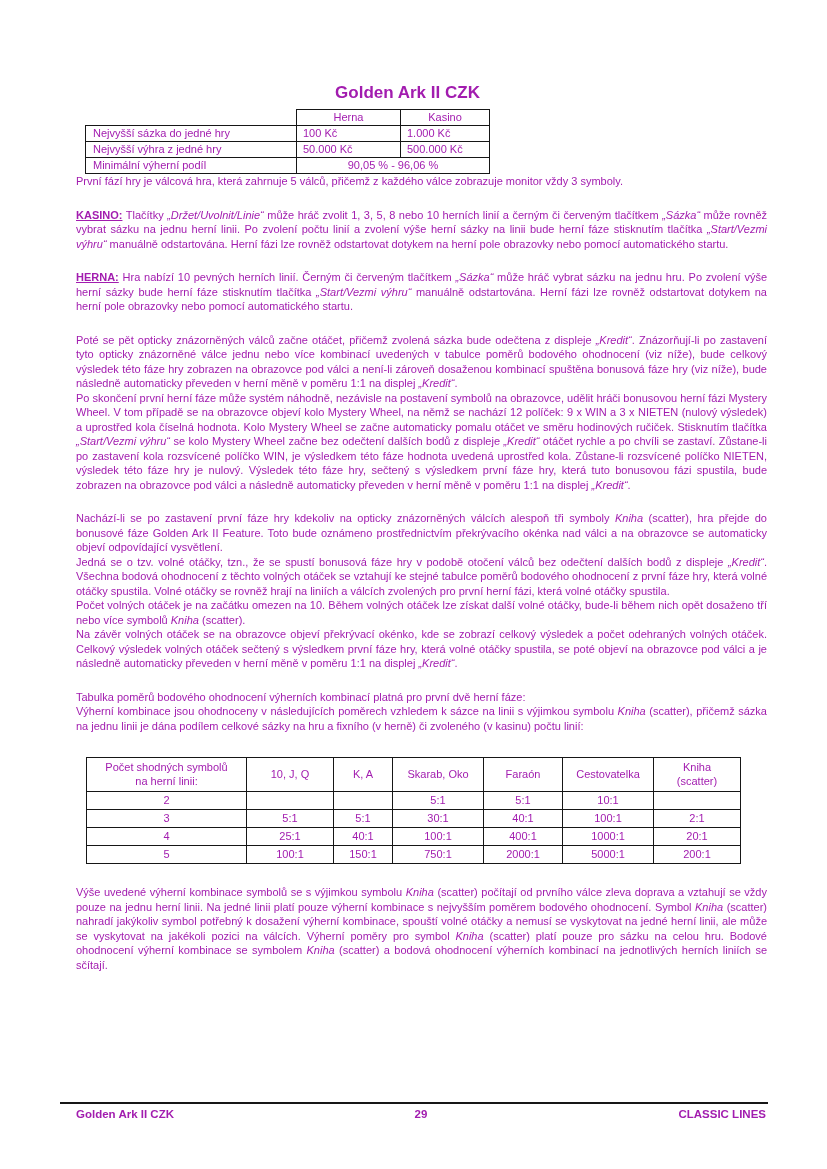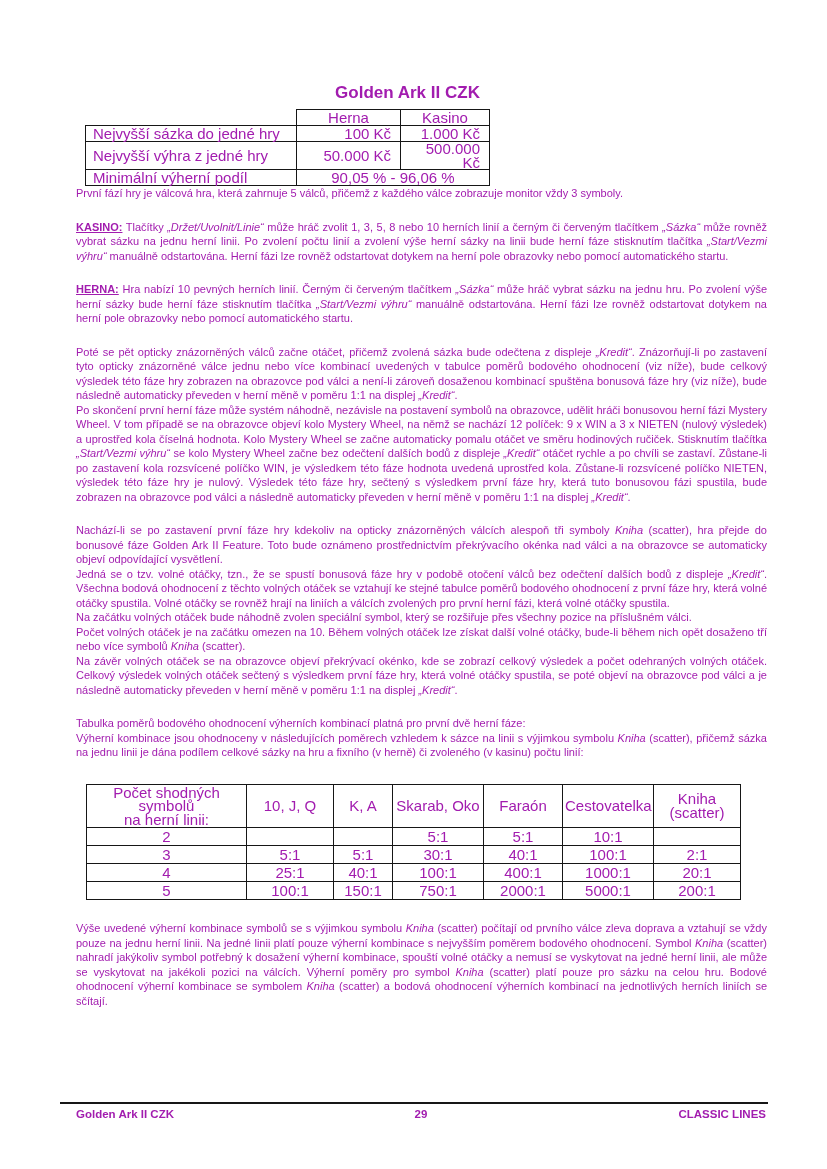--- a/index.html
+++ b/index.html
@@ -16,27 +16,27 @@
     font-size:17px; font-weight:bold; text-align:center;
     padding-right:28px; margin:0 0 7px 0; line-height:18px;
   }
   .h-sec {font-size:12.5px; font-weight:bold; line-height:15px;}
   .h-basic {margin:0 0 9px 0;}
   .h-game {margin:25px 0 14px 0;}
   .para {font-size:11px; line-height:14.5px; text-align:justify; margin:0;}
   .gap {margin-top:19px;}
   .gap2 {margin-top:21px;}
 
-  table {border-collapse:collapse; font-size:15px; color:inherit;}
+  table {border-collapse:collapse; font-size:11px; color:inherit;}
   .t1 {margin-left:9px;}
   .t1 td {border:1px solid #161616; height:15px; padding:0 6px; line-height:13.5px;}
   .t1 td.nb {border:none;}
   .t1 .hd {text-align:center;}
   .t1 .lbl {padding-left:7px; text-align:left;}
-  .t1 .val {text-align:right; padding-right:9px;}
+  .t1 .val {padding-right:9px;}
   .t1 .ctr {text-align:center;}
 
   .t2 {margin:24px 0 4px 10px; table-layout:fixed; width:654px;}
   .t2 th, .t2 td {border:1px solid #161616; text-align:center; padding:1px 2px;}
   .t2 th {font-weight:normal; white-space:pre-line; height:31px; vertical-align:middle; line-height:13.5px;}
   .t2 td {height:15px; line-height:13.5px;}
 
   .footer {
     position:absolute; left:60px; top:1102px; width:708px;
     border-top:2px solid #161616; padding-top:3px;
@@ -86,21 +86,20 @@
       </table>
 
 
     <p class="para"><span>První fází hry je válcová hra, která zahrnuje 5 válců, přičemž z každého válce zobrazuje monitor vždy 3 symboly.</span></p>
     <p class="para gap"><span style="font-weight: bold; text-decoration: underline;">KASINO:</span><span> Tlačítky </span><span style="font-style: italic;">„Držet/Uvolnit/Linie“</span><span> může hráč zvolit 1, 3, 5, 8 nebo 10 herních linií a černým či červeným tlačítkem </span><span style="font-style: italic;">„Sázka“</span><span> může rovněž vybrat sázku na jednu herní linii. Po zvolení počtu linií a zvolení výše herní sázky na linii bude herní fáze stisknutím tlačítka </span><span style="font-style: italic;">„Start/Vezmi výhru“</span><span> manuálně odstartována. Herní fázi lze rovněž odstartovat dotykem na herní pole obrazovky nebo pomocí automatického startu.</span></p>
     <p class="para gap"><span style="font-weight: bold; text-decoration: underline;">HERNA:</span><span> Hra nabízí 10 pevných herních linií. Černým či červeným tlačítkem </span><span style="font-style: italic;">„Sázka“</span><span> může hráč vybrat sázku na jednu hru. Po zvolení výše herní sázky bude herní fáze stisknutím tlačítka </span><span style="font-style: italic;">„Start/Vezmi výhru“</span><span> manuálně odstartována. Herní fázi lze rovněž odstartovat dotykem na herní pole obrazovky nebo pomocí automatického startu.</span></p>
     <p class="para gap"><span>Poté se pět opticky znázorněných válců začne otáčet, přičemž zvolená sázka bude odečtena z displeje </span><span style="font-style: italic;">„Kredit“</span><span>. Znázorňují-li po zastavení tyto opticky znázorněné válce jednu nebo více kombinací uvedených v tabulce poměrů bodového ohodnocení (viz níže), bude celkový výsledek této fáze hry zobrazen na obrazovce pod válci a není-li zároveň dosaženou kombinací spuštěna bonusová fáze hry (viz níže), bude následně automaticky převeden v herní měně v poměru 1:1 na displej </span><span style="font-style: italic;">„Kredit“</span><span>.</span></p>
     <p class="para"><span>Po skončení první herní fáze může systém náhodně, nezávisle na postavení symbolů na obrazovce, udělit hráči bonusovou herní fázi Mystery Wheel. V tom případě se na obrazovce objeví kolo Mystery Wheel, na němž se nachází 12 políček: 9 x WIN a 3 x NIETEN (nulový výsledek) a uprostřed kola číselná hodnota. Kolo Mystery Wheel se začne automaticky pomalu otáčet ve směru hodinových ručiček. Stisknutím tlačítka </span><span style="font-style: italic;">„Start/Vezmi výhru“</span><span> se kolo Mystery Wheel začne bez odečtení dalších bodů z displeje </span><span style="font-style: italic;">„Kredit“</span><span> otáčet rychle a po chvíli se zastaví. Zůstane-li po zastavení kola rozsvícené políčko WIN, je výsledkem této fáze hodnota uvedená uprostřed kola. Zůstane-li rozsvícené políčko NIETEN, výsledek této fáze hry je nulový. Výsledek této fáze hry, sečtený s výsledkem první fáze hry, která tuto bonusovou fázi spustila, bude zobrazen na obrazovce pod válci a následně automaticky převeden v herní měně v poměru 1:1 na displej </span><span style="font-style: italic;">„Kredit“</span><span>.</span></p>
     <p class="para gap"><span>Nachází-li se po zastavení první fáze hry kdekoliv na opticky znázorněných válcích alespoň tři symboly </span><span style="font-style: italic;">Kniha</span><span> (scatter), hra přejde do bonusové fáze Golden Ark II Feature. Toto bude oznámeno prostřednictvím překrývacího okénka nad válci a na obrazovce se automaticky objeví odpovídající vysvětlení.</span></p>
     <p class="para"><span>Jedná se o tzv. volné otáčky, tzn., že se spustí bonusová fáze hry v podobě otočení válců bez odečtení dalších bodů z displeje </span><span style="font-style: italic;">„Kredit“</span><span>. Všechna bodová ohodnocení z těchto volných otáček se vztahují ke stejné tabulce poměrů bodového ohodnocení z první fáze hry, která volné otáčky spustila. Volné otáčky se rovněž hrají na liniích a válcích zvolených pro první herní fázi, která volné otáčky spustila.</span></p>
-    <p class="para"><span>Na začátku volných otáček bude náhodně zvolen speciální symbol, který se rozšiřuje přes všechny pozice na příslušném válci.</span></p>
     <p class="para"><span>Počet volných otáček je na začátku omezen na 10. Během volných otáček lze získat další volné otáčky, bude-li během nich opět dosaženo tří nebo více symbolů </span><span style="font-style: italic;">Kniha</span><span> (scatter).</span></p>
     <p class="para"><span>Na závěr volných otáček se na obrazovce objeví překrývací okénko, kde se zobrazí celkový výsledek a počet odehraných volných otáček. Celkový výsledek volných otáček sečtený s výsledkem první fáze hry, která volné otáčky spustila, se poté objeví na obrazovce pod válci a je následně automaticky převeden v herní měně v poměru 1:1 na displej </span><span style="font-style: italic;">„Kredit“</span><span>.</span></p>
     <p class="para gap"><span>Tabulka poměrů bodového ohodnocení výherních kombinací platná pro první dvě herní fáze:</span></p>
     <p class="para"><span>Výherní kombinace jsou ohodnoceny v následujících poměrech vzhledem k sázce na linii s výjimkou symbolu </span><span style="font-style: italic;">Kniha</span><span> (scatter), přičemž sázka na jednu linii je dána podílem celkové sázky na hru a fixního (v herně) či zvoleného (v kasinu) počtu linií:</span></p>
 
     <table class="t2">
       <colgroup>
         <col style="width:160px">
           <col style="width:87px">
           <col style="width:59px">

